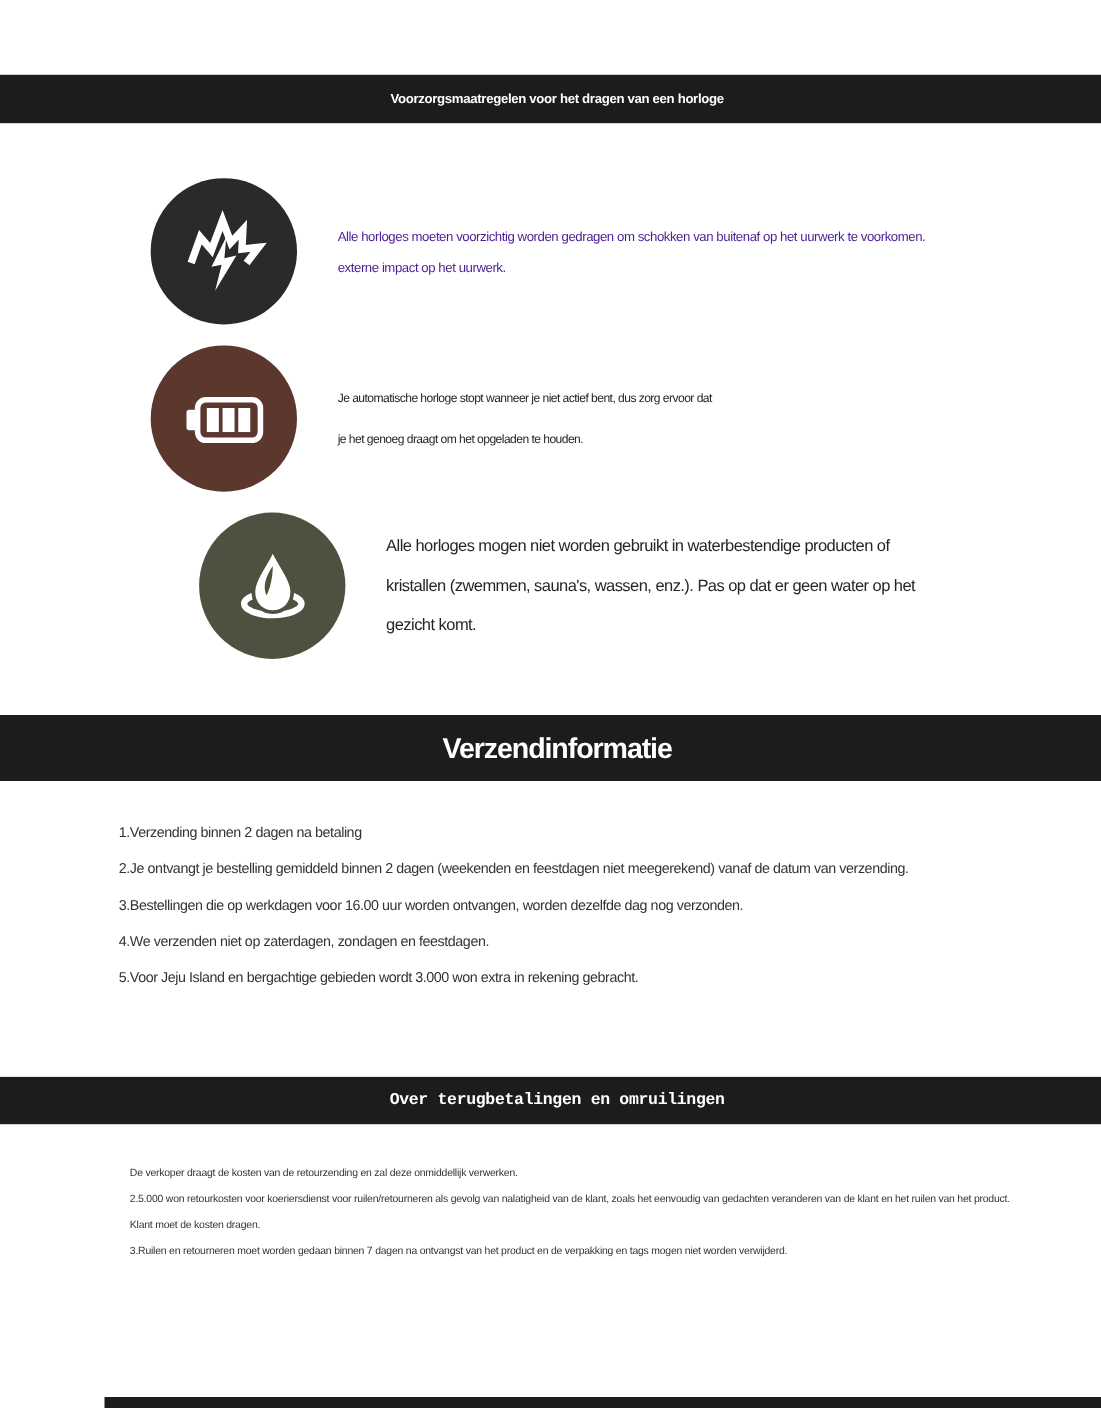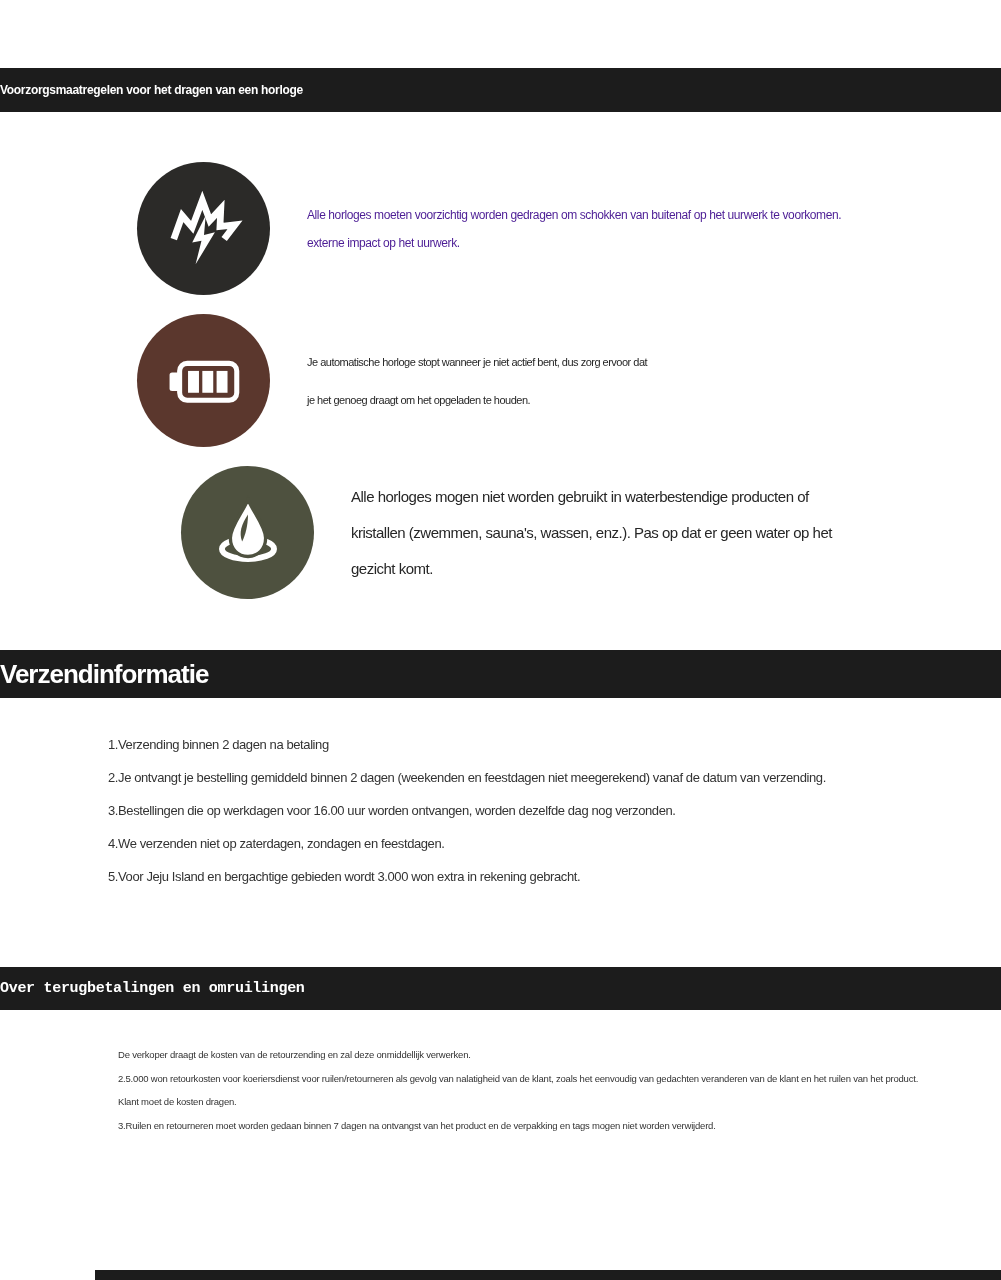--- a/index.html
+++ b/index.html
@@ -4,24 +4,24 @@
 <style>
   * { margin:0; padding:0; box-sizing:border-box; }
   html,body { background:#ffffff; }
   body {
     width:1001px; height:1280px; margin:0 auto; position:relative;
     font-family:"Liberation Sans", sans-serif; color:#2f2f2f; overflow:hidden;
   }
   .top-spacer { height:68px; }
   .bar {
     background:#1c1c1c; color:#ffffff; display:flex;
-    align-items:center; justify-content:flex-start; text-align:center;
+    align-items:center; justify-content:center; text-align:center;padding-left:12px;
   }
   .bar-precautions { height:44px; font-size:12px; font-weight:bold; letter-spacing:-0.3px; }
-  .bar-shipping { height:48px; font-size:26px; font-weight:bold; letter-spacing:-1px; }
+  .bar-shipping { height:60px; font-size:26px; font-weight:bold; letter-spacing:-1px; }
   .bar-refunds { height:43px; font-size:15px; font-weight:bold; letter-spacing:-0.3px;font-family:Liberation Mono, monospace; }
 
   .precautions { padding:50px 0 51px 0; }
   .prec-row { display:flex; align-items:center; margin-bottom:19px; }
   .prec-row:last-child { margin-bottom:0;padding-left:44px; }
   .circle {
     width:133px; height:133px; border-radius:50%; margin-left:137px;
     flex:0 0 133px; display:flex; align-items:center; justify-content:center;
   }
   .circle svg { width:84px; height:84px; display:block; }

